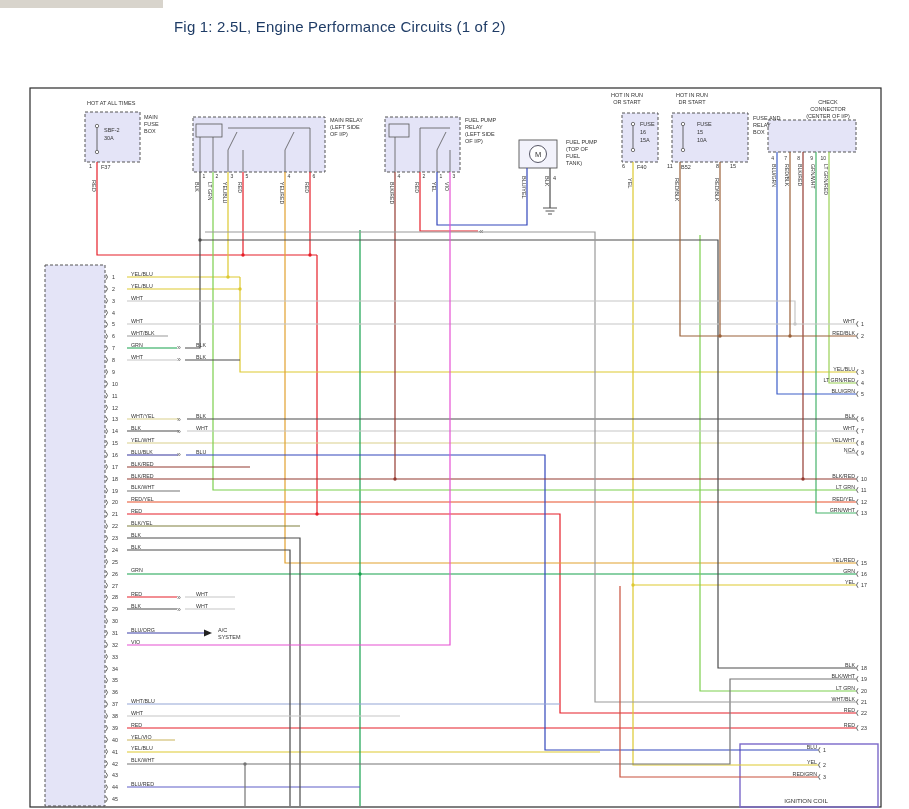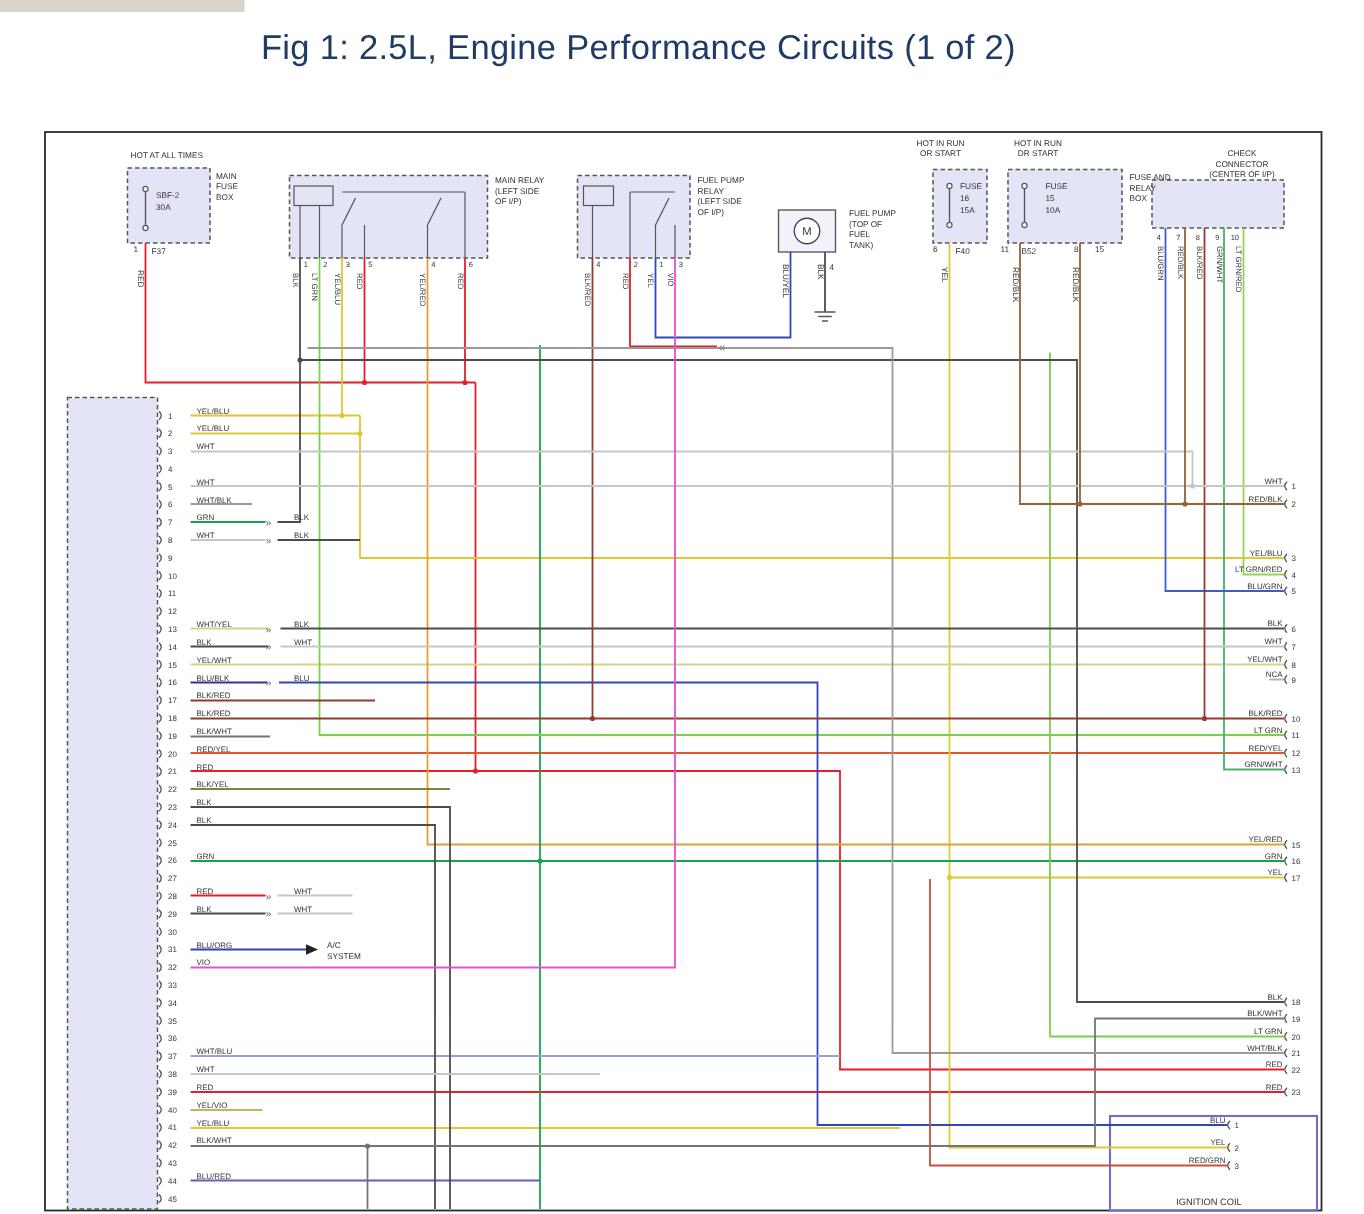--- a/index.html
+++ b/index.html
@@ -1,19 +1,19 @@
 <!DOCTYPE html>
 <html><head>
 <meta charset="utf-8">
 <style>
   html,body{margin:0;padding:0;background:#ffffff;}
   .page{position:relative;width:909px;height:809px;background:#fff;overflow:hidden;
         font-family:"Liberation Sans",sans-serif;}
   .chrome{position:absolute;top:0;left:0;width:163px;height:8px;background:#d8d4cc;}
-  .title{position:absolute;top:18px;left:174px;font-size:23px;color:#1f3c66;letter-spacing:.2px;}
+  .title{position:absolute;top:18px;left:174px;font-size:15px;color:#1f3c66;letter-spacing:.2px;}
   svg{position:absolute;top:0;left:0;}
   svg text{font-family:"Liberation Sans",sans-serif;}
 </style>
 </head>
 <body>
 
 <div class="page">
   <div class="chrome"></div>
   <svg id="diagram" width="909" height="809" viewBox="0 0 909 809">
       <rect x="30" y="88" width="851" height="719" fill="none" stroke="#2a2a2a" stroke-width="1.2"></rect>

